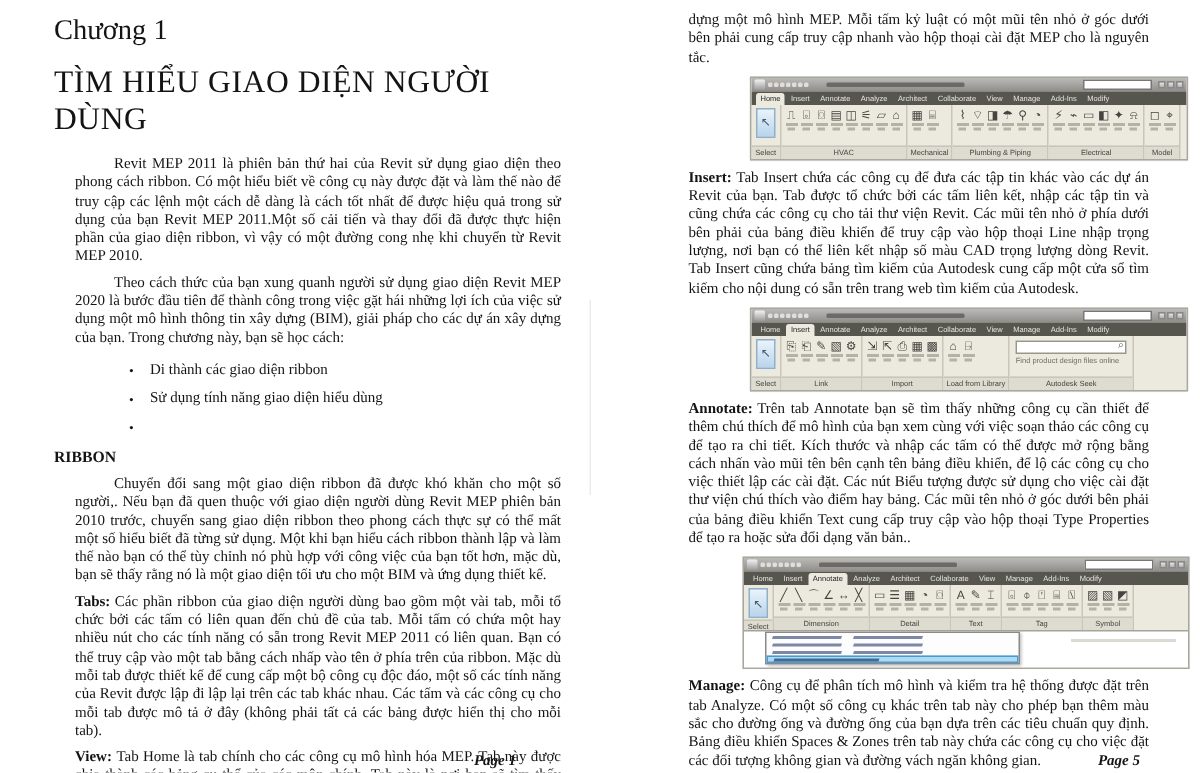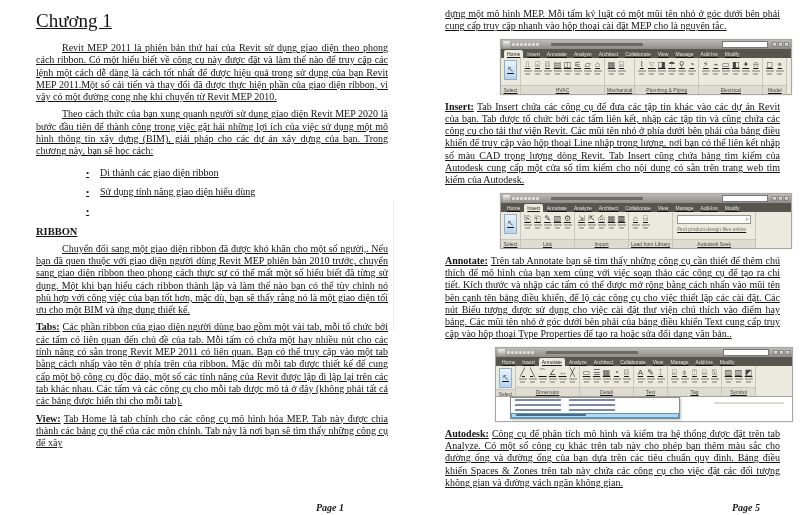--- a/index.html
+++ b/index.html
@@ -1,30 +1,30 @@
 <!DOCTYPE html>
 <html><head>
 <meta charset="utf-8">
 <style>
   html,body{margin:0;padding:0;}
   body{
     width:800px;height:515px;overflow:hidden;background:#fdfdfd;
     font-family:"Liberation Serif","DejaVu Serif",serif;color:#141414;
     position:relative;
   }
-  .spread{display:flex;width:800px;height:507px;text-decoration:underline;}
+  .spread{display:flex;width:800px;height:507px;}
   .page{position:relative;width:400px;height:515px;background:#fff;box-sizing:border-box;}
   .page-left{padding:8px 12px 0 36px;}
   .page-right{padding:8px 20px 0 45px;}
   .page-right::before{
     content:"";position:absolute;left:-7px;top:200px;height:130px;width:1px;background:rgba(0,0,0,0.08);
   }
   .chapter{font-size:19px;font-weight:normal;margin:2px 0 10px;}
   .doc-title{font-size:21px;font-weight:normal;margin:0 0 12px;letter-spacing:0.4px;}
-  p.body{font-size:10px;line-height:12.3px;text-align:justify;margin:0 0 5px;}
+  p.body{font-size:10px;line-height:12.3px;text-align:justify;margin:0 14px 5px;}
   p.indent{text-indent:26px;}
   p.body b{margin-right:3px;}
   .bullets{margin:9px 0 9px 50px;}
   .bullet-row{display:flex;font-size:10px;line-height:12px;margin-bottom:7px;}
   .bullet-dot{width:14px;font-size:9px;}
   .section-heading{font-size:10.5px;font-weight:bold;margin:6px 0 6px;}
   .footer{position:absolute;bottom:2px;font-size:10px;font-weight:bold;font-style:italic;}
   .footer-1{right:56px;}
   .footer-2{right:40px;}
 
@@ -76,20 +76,21 @@
   .ss-ddrow.hl .ddbar{width:70px;background:#3f6c94;}
   .ss-optline{position:absolute;right:8px;top:5px;width:70px;height:2px;background:#dbd9d2;display:block;}
 </style>
 </head>
 <body>
 
 <div class="spread">
 
   <div class="page page-left">
     <h1 class="chapter">Chương 1</h1>
+    <h2 class="doc-title">TÌM HIỂU GIAO DIỆN NGƯỜI DÙNG</h2>
 
     <p class="body indent">Revit MEP 2011 là phiên bản thứ hai của Revit sử dụng giao diện theo phong cách ribbon. Có một hiểu biết về công cụ này được đặt và làm thế nào để truy cập các lệnh một cách dễ dàng là cách tốt nhất để được hiệu quả trong sử dụng của bạn Revit MEP 2011.Một số cải tiến và thay đổi đã được thực hiện phần của giao diện ribbon, vì vậy có một đường cong nhẹ khi chuyển từ Revit MEP 2010.</p>
     <p class="body indent">Theo cách thức của bạn xung quanh người sử dụng giao diện Revit MEP 2020 là bước đầu tiên để thành công trong việc gặt hái những lợi ích của việc sử dụng một mô hình thông tin xây dựng (BIM), giải pháp cho các dự án xây dựng của bạn. Trong chương này, bạn sẽ học cách:</p>
 
     <div class="bullets">
       <div class="bullet-row">
         <span class="bullet-dot">•</span>
         <span>Di thành các giao diện ribbon</span>
       </div>
       <div class="bullet-row">
@@ -623,17 +624,17 @@
               <span class="ddbar"></span>
             </div>
             <div class="ss-ddrow hl">
               <span class="ddbar"></span>
             </div>
           </div>
           <span class="ss-optline"></span>
         </div>
       </div>
 
-    <p class="body"><b>Autodesk:</b><span>Công cụ để phân tích mô hình và kiểm tra hệ thống được đặt trên tab Analyze. Có một số công cụ khác trên tab này cho phép bạn thêm màu sắc cho đường ống và đường ống của bạn dựa trên các tiêu chuẩn quy định. Bảng điều khiển Spaces &amp; Zones trên tab này chứa các công cụ cho việc đặt các đối tượng không gian và đường vách ngăn không gian.</span></p>
+    <p class="body"><b>Manage:</b><span>Công cụ để phân tích mô hình và kiểm tra hệ thống được đặt trên tab Analyze. Có một số công cụ khác trên tab này cho phép bạn thêm màu sắc cho đường ống và đường ống của bạn dựa trên các tiêu chuẩn quy định. Bảng điều khiển Spaces &amp; Zones trên tab này chứa các công cụ cho việc đặt các đối tượng không gian và đường vách ngăn không gian.</span></p>
 
     <div class="footer footer-2">Page 5</div>
   </div>
 </div>
 
 </body></html>

